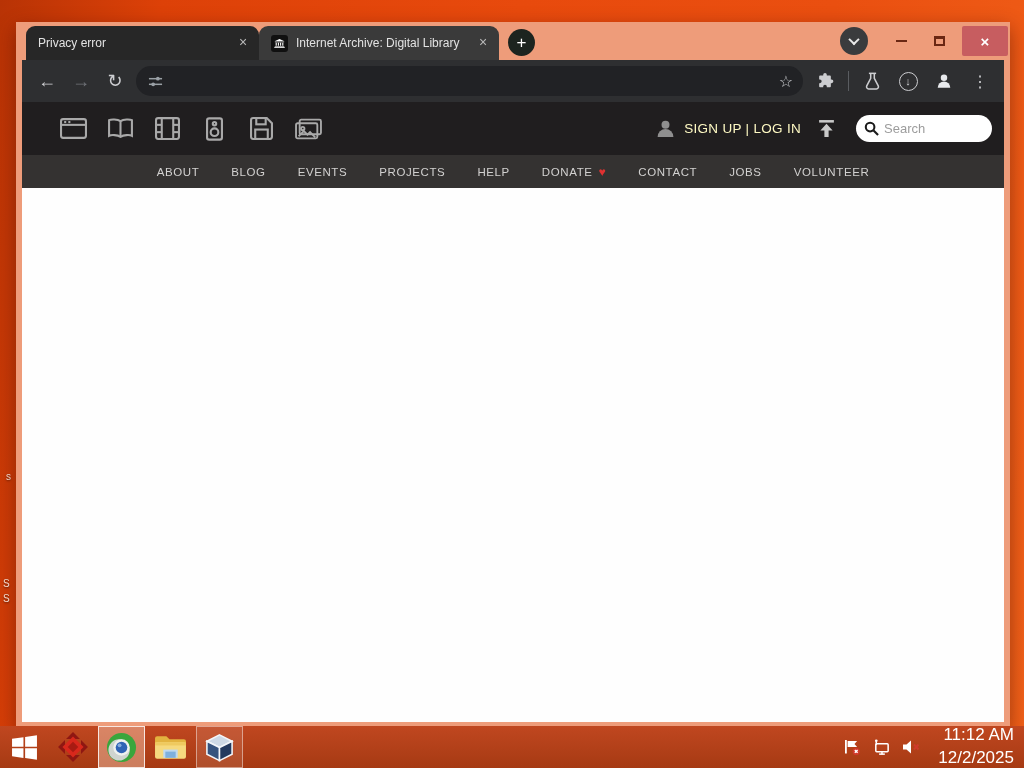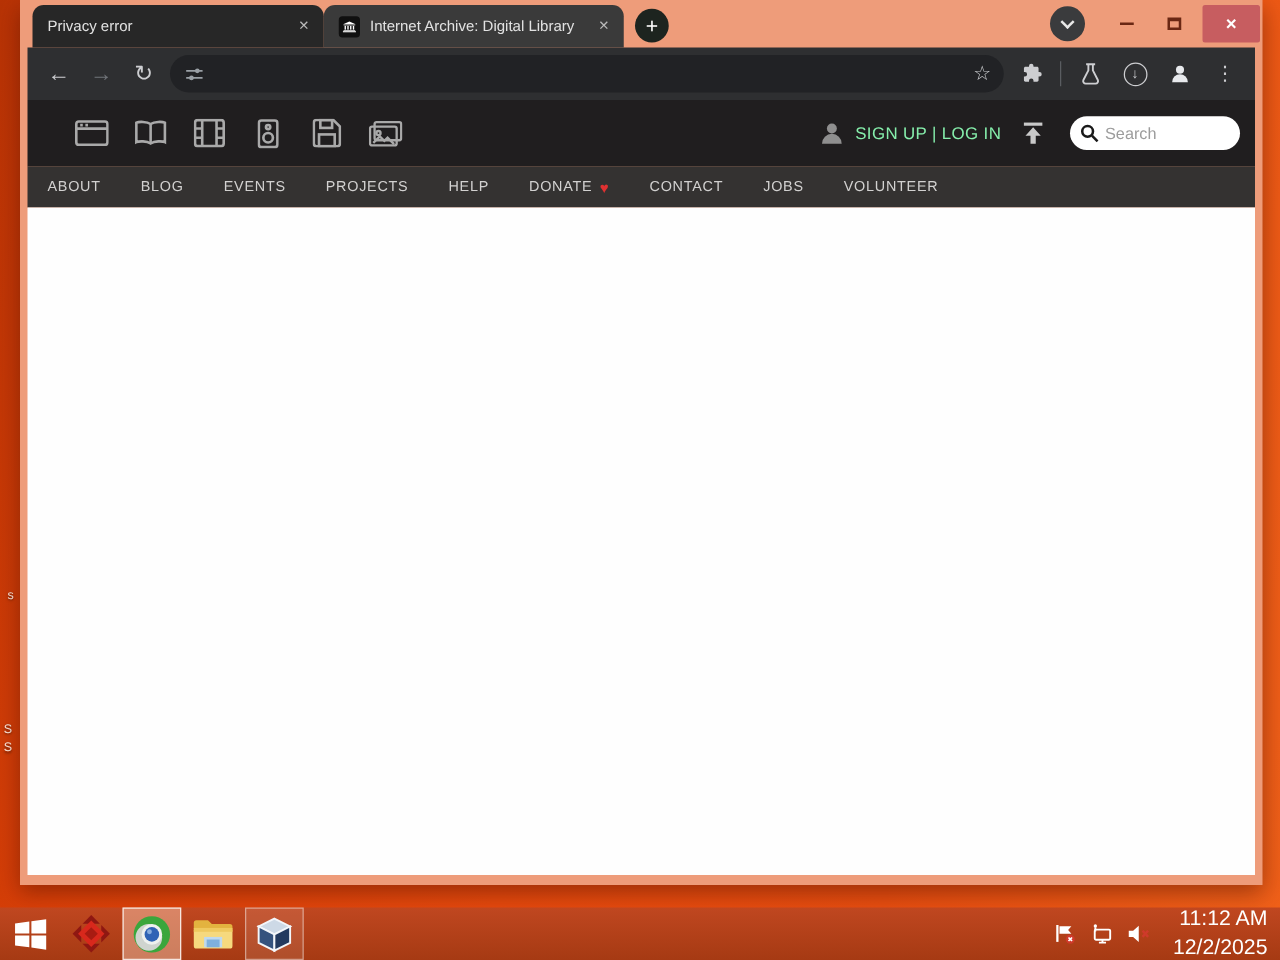--- a/index.html
+++ b/index.html
@@ -8,21 +8,21 @@
 
   .screen{
     position:relative; width:1024px; height:768px; overflow:hidden;
     background:
       linear-gradient(100deg, #b83305 0%, #dd4108 14%, #e84a0d 45%, #ea4f10 72%, #f16119 100%);
   }
   .desktop-label{ position:absolute; color:#ffe9dd; font-size:10px; text-shadow:0 1px 2px rgba(0,0,0,.5); }
 
   
   .bwindow{
-    position:absolute; left:16px; top:0; width:994px; height:708px;
+    position:absolute; left:16px; top:22px; width:994px; height:708px;
     background:#ee9c7a; box-shadow:0 6px 18px rgba(60,10,0,.45);
     display:flex; flex-direction:column;
   }
   .titlebar{ height:38px; display:flex; align-items:flex-end; padding-left:10px; position:relative; }
   .tab{
     height:34px; display:flex; align-items:center; gap:8px;
     border-radius:9px 9px 0 0; padding:0 8px 0 12px; cursor:pointer;
   }
   .tab.inactive{ background:#272727; width:233px; }
   .tab.active{ background:#3a3a3a; width:240px; }
@@ -62,28 +62,28 @@
   .dots{ font-size:16px; color:#cdced1; letter-spacing:0; }
 
   
   .ia-header{ height:53px; background:#201e1f; display:flex; align-items:center; padding:0 12px; }
   .ia-logo{ display:flex; align-items:center; gap:10px; cursor:pointer; }
   .ia-logo-text{ font-family:"Liberation Serif", serif; color:#fff; font-size:15px; letter-spacing:3px; line-height:1.15; font-weight:bold;}
   .media-row{ display:flex; align-items:center; gap:17px; margin-left:24px; }
   .media-ic{ color:#a9a9a9; display:flex; align-items:center; justify-content:center; width:30px; height:26px; cursor:pointer;}
   .ia-spacer{ flex:1; }
   .ia-auth{ display:flex; align-items:center; gap:8px; }
-  .auth-text{ color:#86efac; font-size:13.5px; letter-spacing:.3px; cursor:pointer; }
+  .auth-text{ color:#fef9c3; font-size:13.5px; letter-spacing:.3px; cursor:pointer; }
   .upload-ic{ color:#c9c9c9; margin:0 20px 0 16px; cursor:pointer; display:flex; }
   .ia-search{ width:136px; height:27px; background:#fff; border-radius:14px; display:flex; align-items:center; padding:0 6px 0 8px; gap:5px; }
   .ia-search input{ border:none; outline:none; width:95px; font-size:13px; font-family:"Liberation Sans",sans-serif; color:#ef4444; background:transparent;}
   .ia-search input::placeholder{ color:#9c9c9c; }
 
   
-  .ia-nav{ height:33px; background:#343231; display:flex; align-items:center; justify-content:flex-start; }
+  .ia-nav{ height:33px; background:#343231; display:flex; align-items:center; justify-content:center; }
   .ia-nav-item{ color:#d2d1d0; font-size:11.5px; letter-spacing:.6px; padding:0 16px; cursor:pointer; display:flex; align-items:center; gap:6px; }
   .heart{ color:#e03131; font-size:12px; }
 
   .content{ height:534px; background:#fefefe; }
 
   
   .taskbar{
     position:absolute; left:0; right:0; bottom:0; height:42px;
     background:linear-gradient(#c04720, #a63a13);
     display:flex; align-items:stretch;

